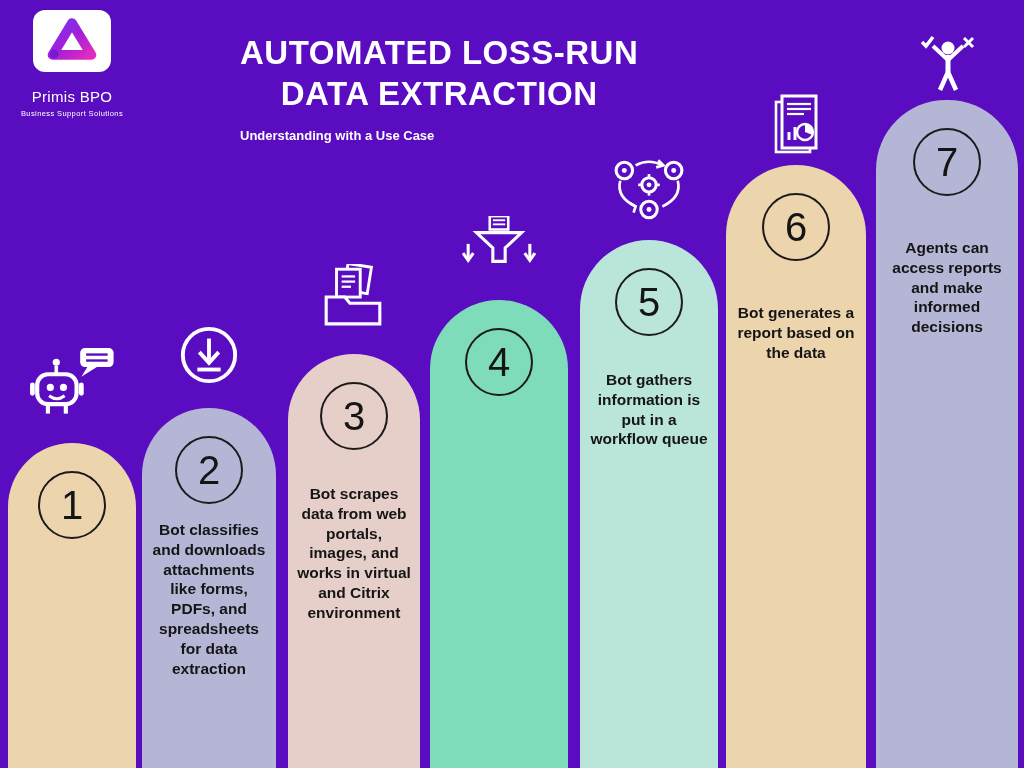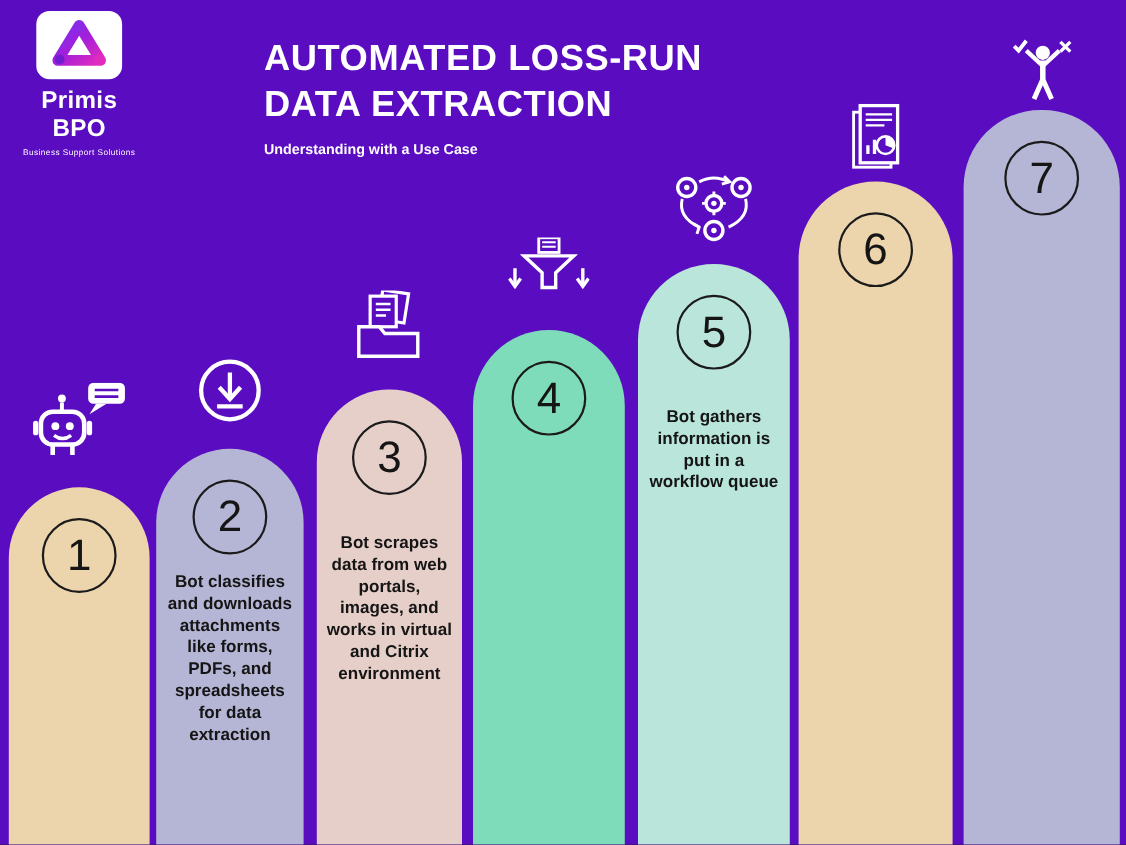--- a/index.html
+++ b/index.html
@@ -3,24 +3,24 @@
 <meta charset="utf-8">
 <style>
   html,body{margin:0;padding:0;background:#222;}
   .canvas{
     position:relative;width:1024px;height:768px;overflow:hidden;
     font-family:"Liberation Sans",sans-serif;background:#5A0CC0;
   }
   
   .brand{position:absolute;left:14px;top:10px;width:116px;text-align:center;color:#fff;}
   .logo-card{width:78px;height:62px;background:#fff;border-radius:12px;margin:0 auto;display:flex;align-items:center;justify-content:center;}
-  .brand-name{font-size:22px;font-weight:700;margin-top:6px;letter-spacing:.3px;}
+  .brand-name{font-size:15px;font-weight:400;margin-top:16px;letter-spacing:.3px;}
   .brand-tagline{font-size:7.5px;letter-spacing:.4px;margin-top:4px;}
   
-  .title{position:absolute;left:240px;top:32px;color:#fff;font-size:33px;font-weight:700;line-height:1.25;letter-spacing:.5px;}
+  .title{position:absolute;left:240px;top:32px;color:#fff;font-size:33px;font-weight:700;line-height:1.25;letter-spacing:.5px;text-align:center;}
   .subtitle{position:absolute;left:240px;top:128px;color:#fff;font-size:13px;font-weight:700;}
   
   .pillar{position:absolute;bottom:0;border-radius:70px 70px 0 0;text-align:center;color:#151515;}
   .p1{left:8px;width:128px;height:325px;}
   .p2{left:142px;width:134px;height:360px;}
   .p3{left:288px;width:132px;height:414px;}
   .p4{left:430px;width:138px;height:468px;}
   .p5{left:580px;width:138px;height:528px;}
   .p6{left:726px;width:140px;height:603px;}
   .p7{left:876px;width:142px;height:668px;}
@@ -191,19 +191,21 @@
     <div class="num">4</div>
   </div>
 
   <div class="pillar p5" style="background-color: rgb(185, 229, 218);">
     <div class="num">5</div>
     <div class="step-text">Bot gathers information is put in a workflow queue</div>
   </div>
 
   <div class="pillar p6" style="background-color: rgb(236, 212, 173);">
     <div class="num">6</div>
+    <div class="step-text">Bot generates a report based on the data</div>
   </div>
 
   <div class="pillar p7" style="background-color: rgb(181, 181, 214);">
     <div class="num">7</div>
+    <div class="step-text">Agents can access reports and make informed decisions</div>
   </div>
 
 </div>
 
 </body></html>

